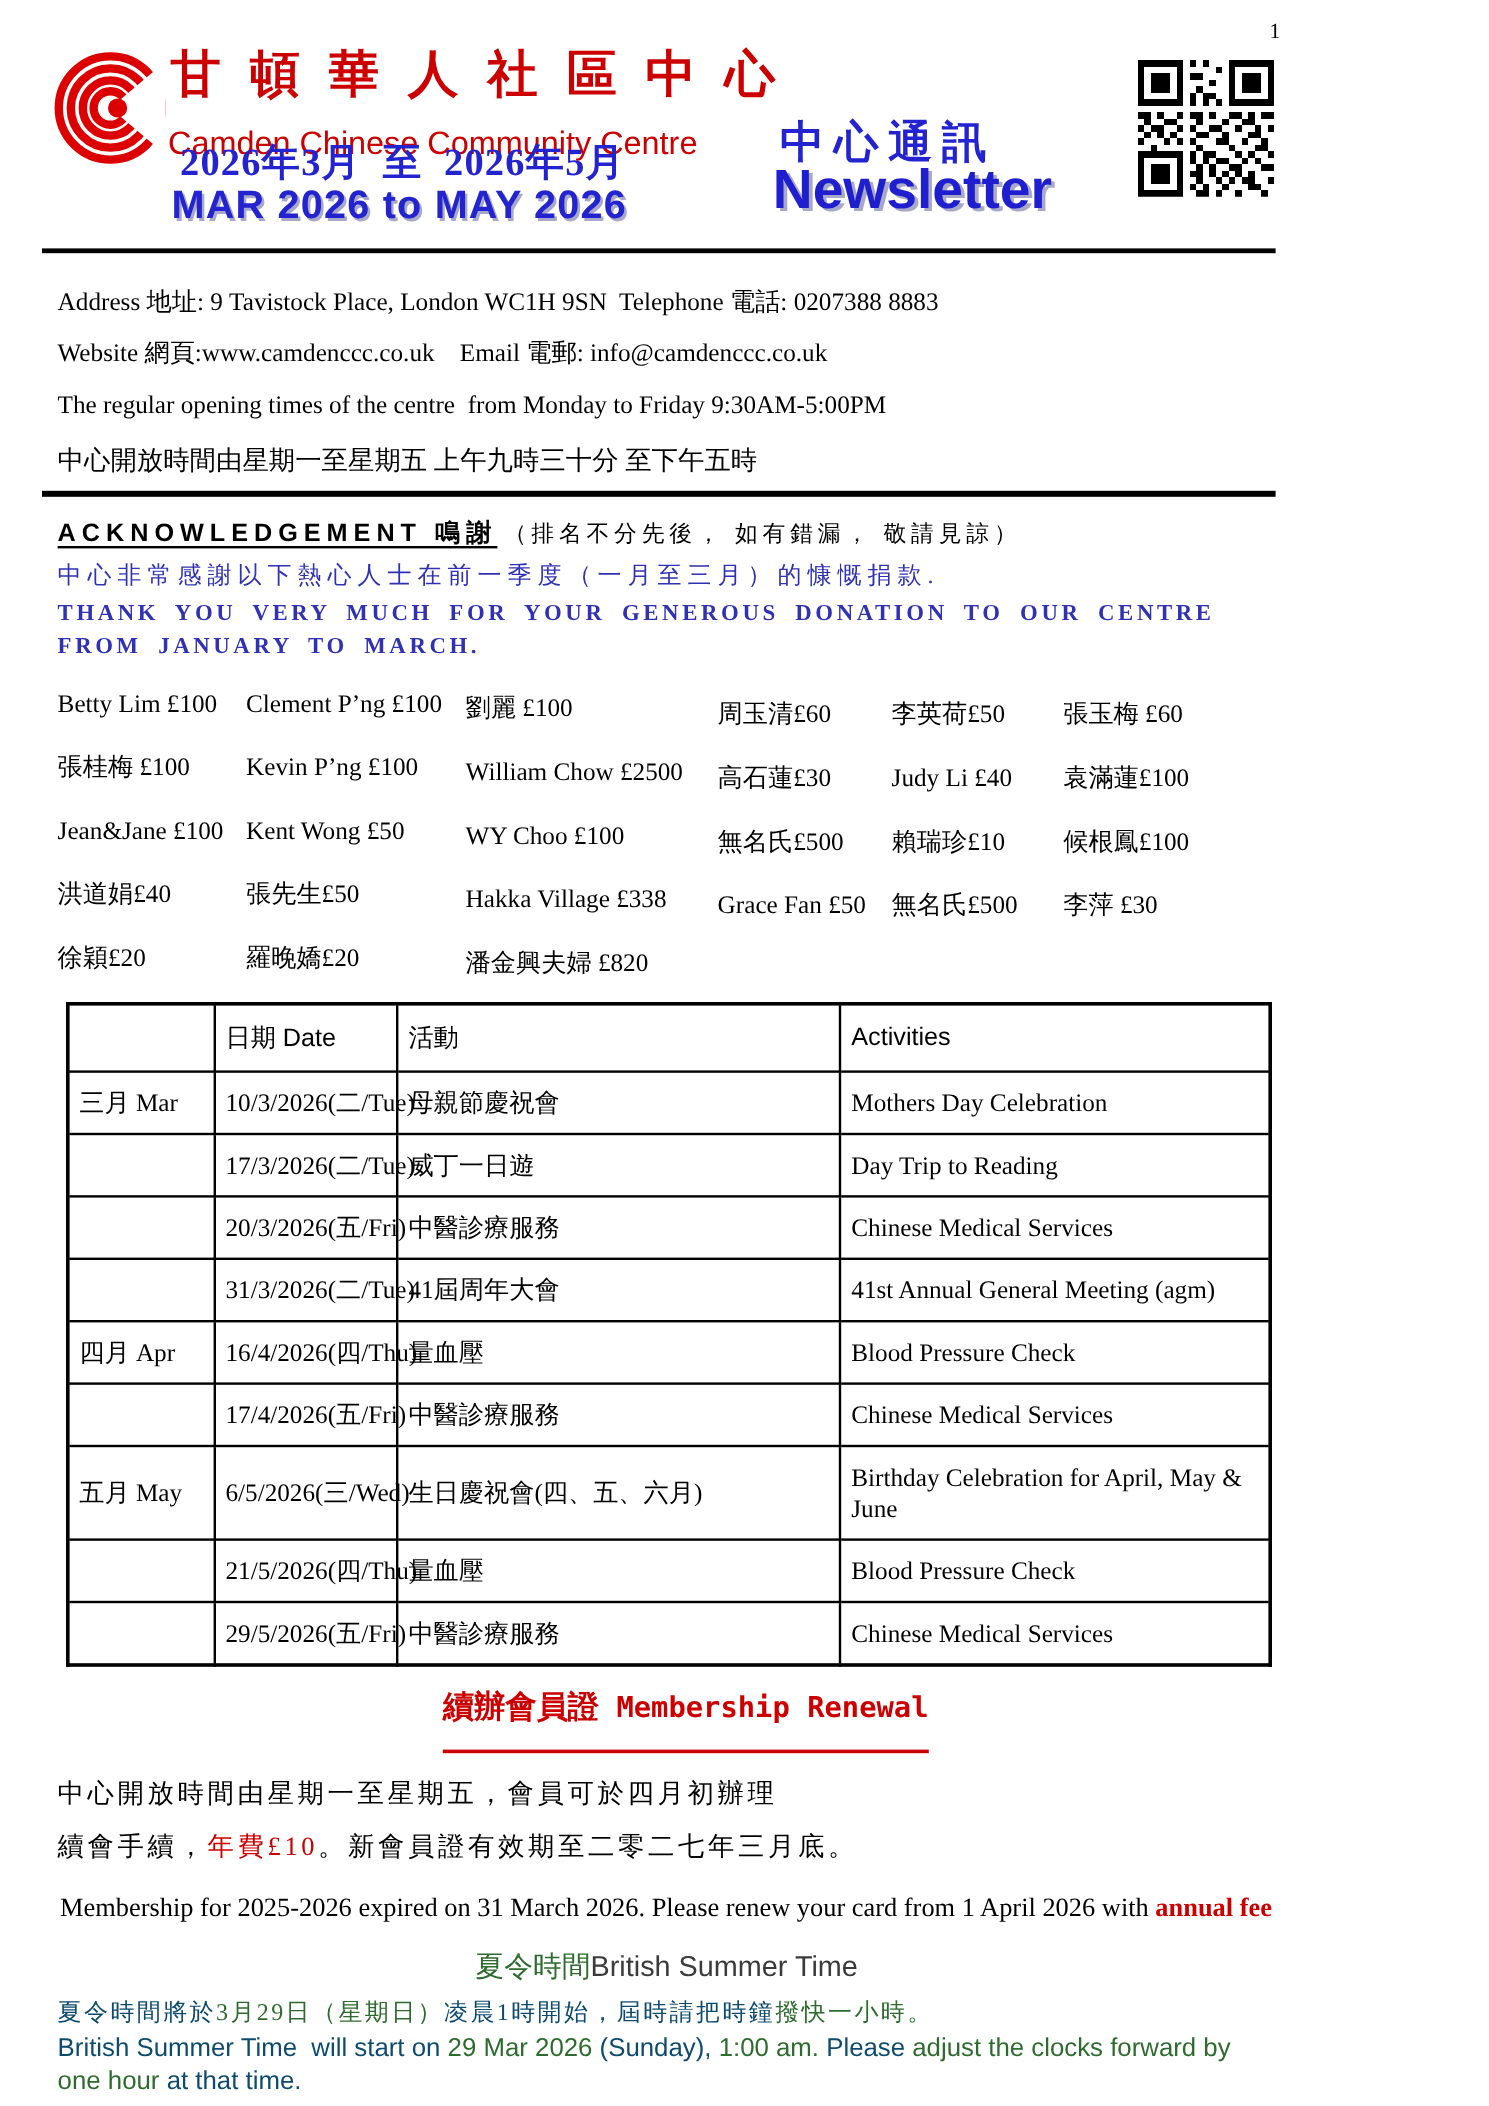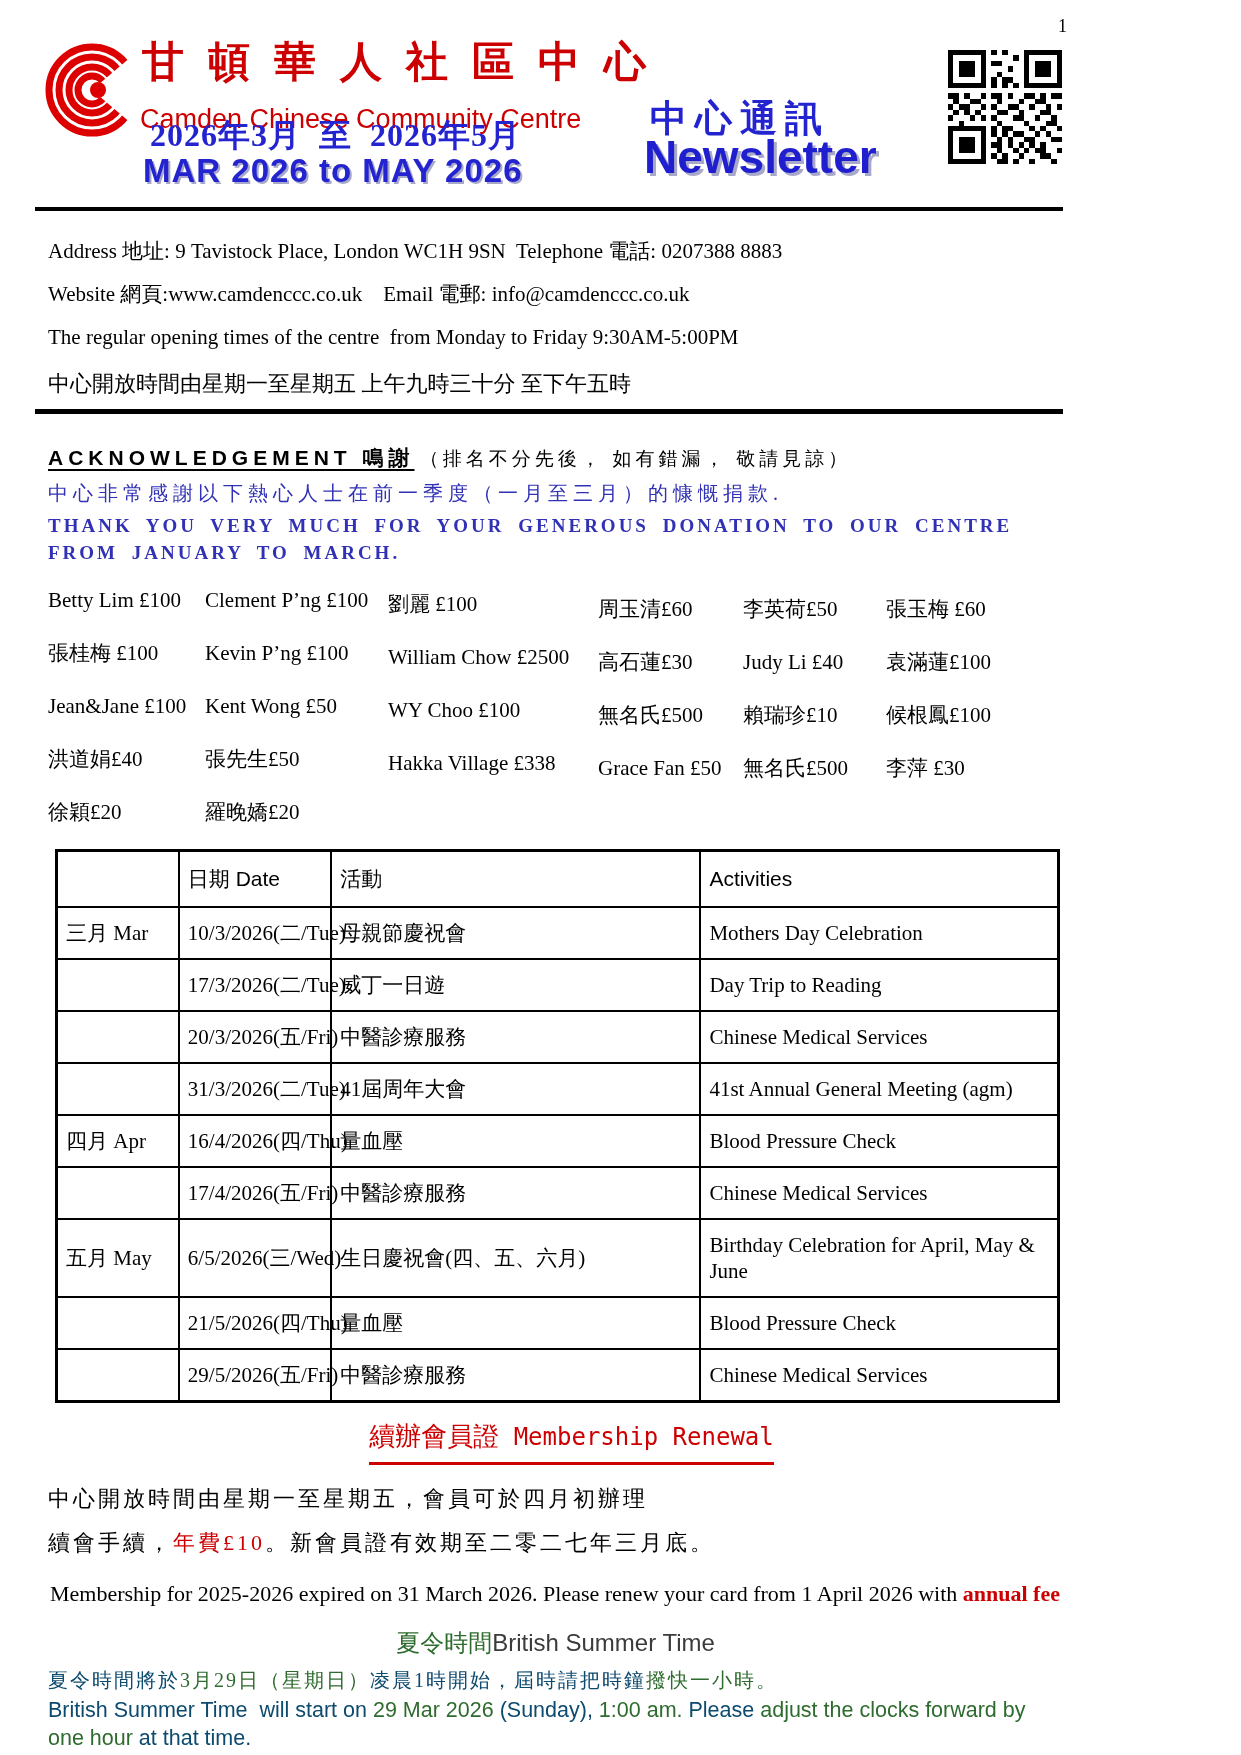--- a/index.html
+++ b/index.html
@@ -30,21 +30,21 @@
   .rule{height:4px;background:#000;margin-left:35px;width:1028px;}
   .rule-2{height:5px;margin-top:12px;}
   .rule-bottom{height:3px;width:905px;margin:16px 0 0 30px;background:#000;}
 
   
   .contact{padding:10px 0 0 48px;font-size:21px;}
   .contact div{margin-top:17px;line-height:26px;}
   .contact .zh-line{font-size:22px;margin-top:21px;}
 
   
-  .ack{padding:30px 0 0 48px;}
+  .ack{padding:16px 0 0 48px;}
   .ack-title-line{font-size:21px;}
   .ack-title{font-family:"Liberation Sans",sans-serif;font-weight:bold;letter-spacing:5px;
              text-decoration:underline;text-underline-offset:4px;}
   .ack-note{letter-spacing:4px;font-size:19px;}
   .ack-zh{margin-top:8px;color:var(--ack-blue,#3131b5);font-size:20px;letter-spacing:5px;}
   .ack-en{margin-top:5px;color:var(--ack-blue,#3131b5);font-size:19px;font-weight:bold;
           letter-spacing:3px;word-spacing:6px;line-height:27px;}
 
   
   .donors{display:grid;grid-template-columns:157px 183px 210px 145px 143px 177px;
@@ -64,21 +64,21 @@
   table.activities td{height:46px;}
   col.c1{width:122px;}col.c2{width:152px;}col.c3{width:368px;}col.c4{width:357px;}
   .th-date,.th-act{font-family:"Liberation Sans",sans-serif;font-weight:bold;font-size:22px;}
   td.act-en{vertical-align:top;padding-top:6px;line-height:26px;}
   tr.tall td{height:72px;}
 
   
   .membership{padding:16px 0 0 48px;width:1100px;}
   .mem-title{text-align:center;width:1015px;}
   .mem-title .inner{display:inline-block;border-bottom:3px solid var(--red,#c00);
-                    padding-bottom:8px;color:var(--red,#c00);font-weight:normal;margin-left:32px;}
+                    padding-bottom:18px;color:var(--red,#c00);font-weight:bold;margin-left:32px;}
   .mem-title .zh{font-size:26px;}
   .mem-title .en{font-family:"DejaVu Sans Mono",monospace;font-size:24px;}
   .mem-zh{margin-top:12px;font-size:22px;letter-spacing:3px;line-height:44px;}
   .red-inline{color:var(--red,#c00);}
   .mem-en{margin-top:16px;font-size:22px;margin-left:2px;}
   .mem-en .red-inline{font-weight:bold;margin-top:15px;}
 
   
   .bst{padding:20px 0 0 48px;width:1015px;}
   .bst-title{text-align:center;font-size:24px;}
@@ -257,20 +257,21 @@
     <span class="donor">賴瑞珍£10</span>
     <span class="donor">候根鳳£100</span>
     <span class="donor">洪道娟£40</span>
     <span class="donor">張先生£50</span>
     <span class="donor">Hakka Village £338</span>
     <span class="donor">Grace Fan £50</span>
     <span class="donor">無名氏£500</span>
     <span class="donor">李萍 £30</span>
     <span class="donor">徐穎£20</span>
     <span class="donor">羅晚嬌£20</span>
+    <span class="donor">潘金興夫婦 £820</span>
     <span class="donor"></span>
     <span class="donor"></span>
     <span class="donor"></span>
   </div>
 
   <table class="activities">
     <colgroup>
         <col class="c1">
         <col class="c2">
         <col class="c3">

